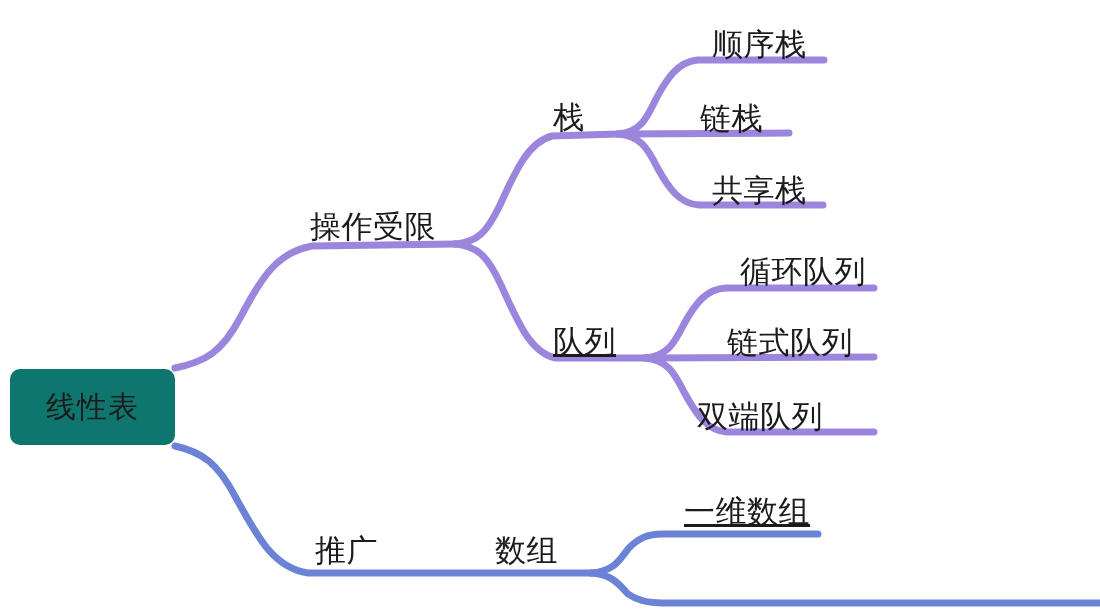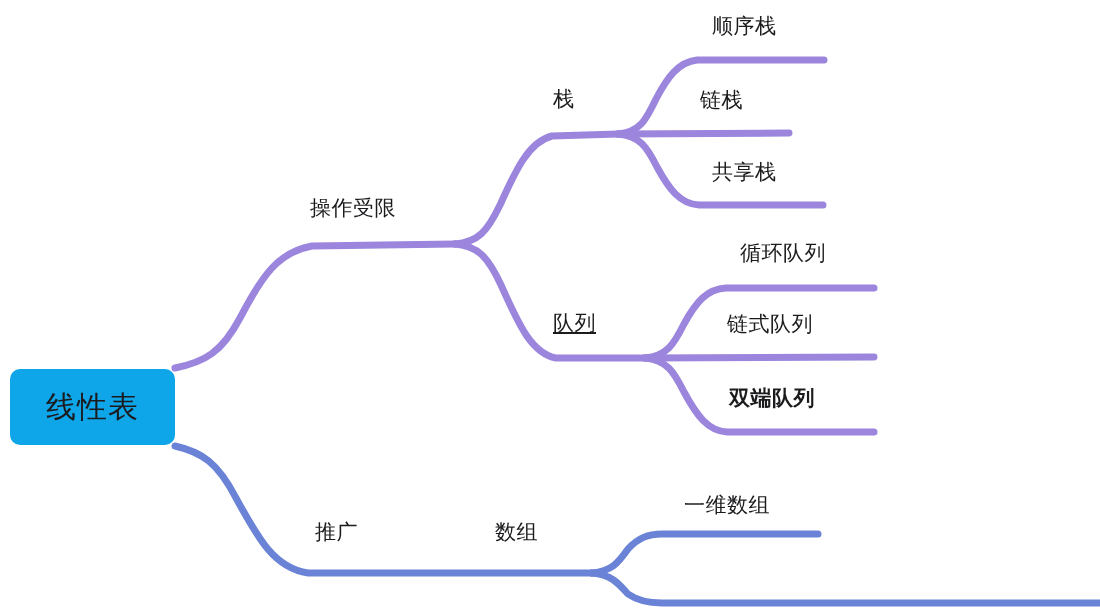--- a/index.html
+++ b/index.html
@@ -23,27 +23,28 @@
     position: absolute;
     top: 0;
     left: 0;
     width: 1100px;
     height: 612px;
   }
   .node-label {
     position: absolute;
     white-space: nowrap;
     color: #1b1b1e;
-    font-size: 21px;
+    font-size: 31px;
     line-height: 1;
     letter-spacing: 0.5px;
+    margin-top: 14px;
   }
   .root-node {
     position: absolute;
-    background: #0ea5e9;
+    background: #0f766e;
     border-radius: 10px;
     display: flex;
     align-items: center;
     justify-content: center;
     color: #1b1b1e;
     font-size: 30px;
     letter-spacing: 1px;
   }
 </style>
 </head>
@@ -118,22 +119,22 @@
   </div>
 
   <div class="node-label" style="left:740px; top:242px;">
     <span>循环队列</span>
   </div>
 
   <div class="node-label" style="left:727px; top:313px;">
     <span>链式队列</span>
   </div>
 
-  <div class="node-label" style="left:729px; top:387px;font-weight:bold;">
+  <div class="node-label" style="left:697px; top:387px;">
     <span>双端队列</span>
   </div>
 
-  <div class="node-label" style="left:684px; top:494px;">
+  <div class="node-label" style="left:684px; top:482px;text-decoration:underline;">
     <span>一维数组</span>
   </div>
 
 
 </div>
 
 </body></html>

